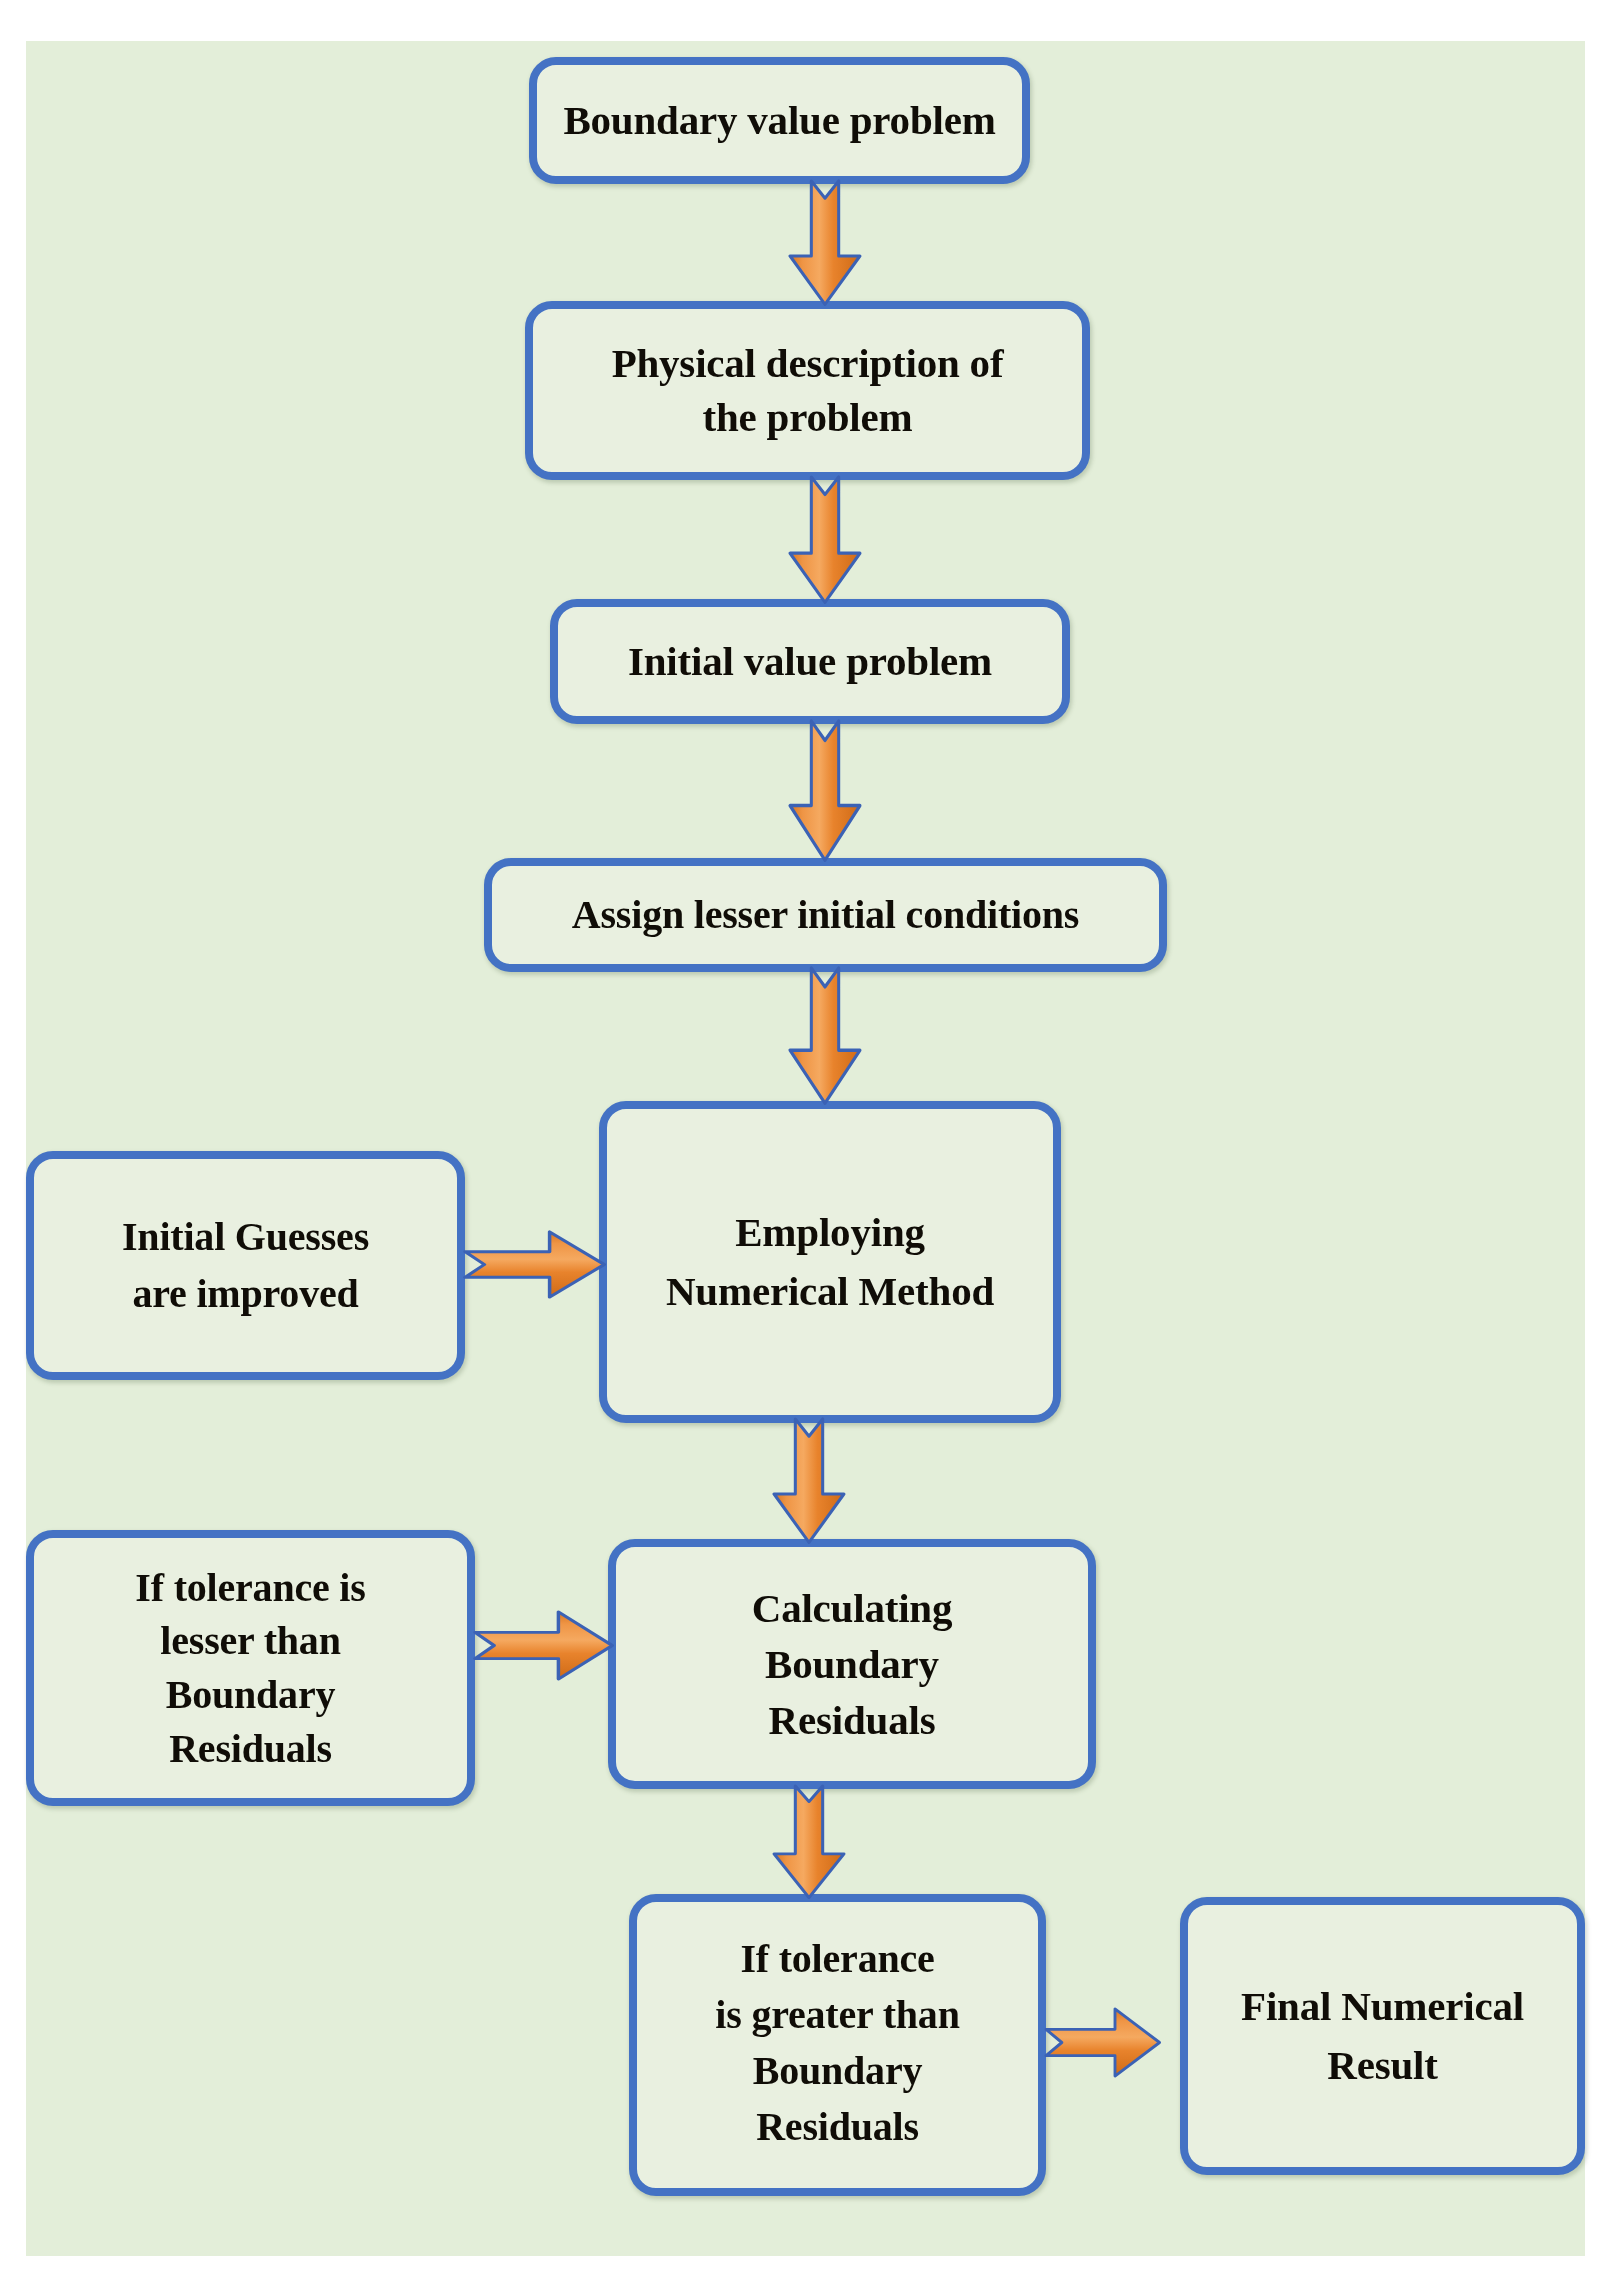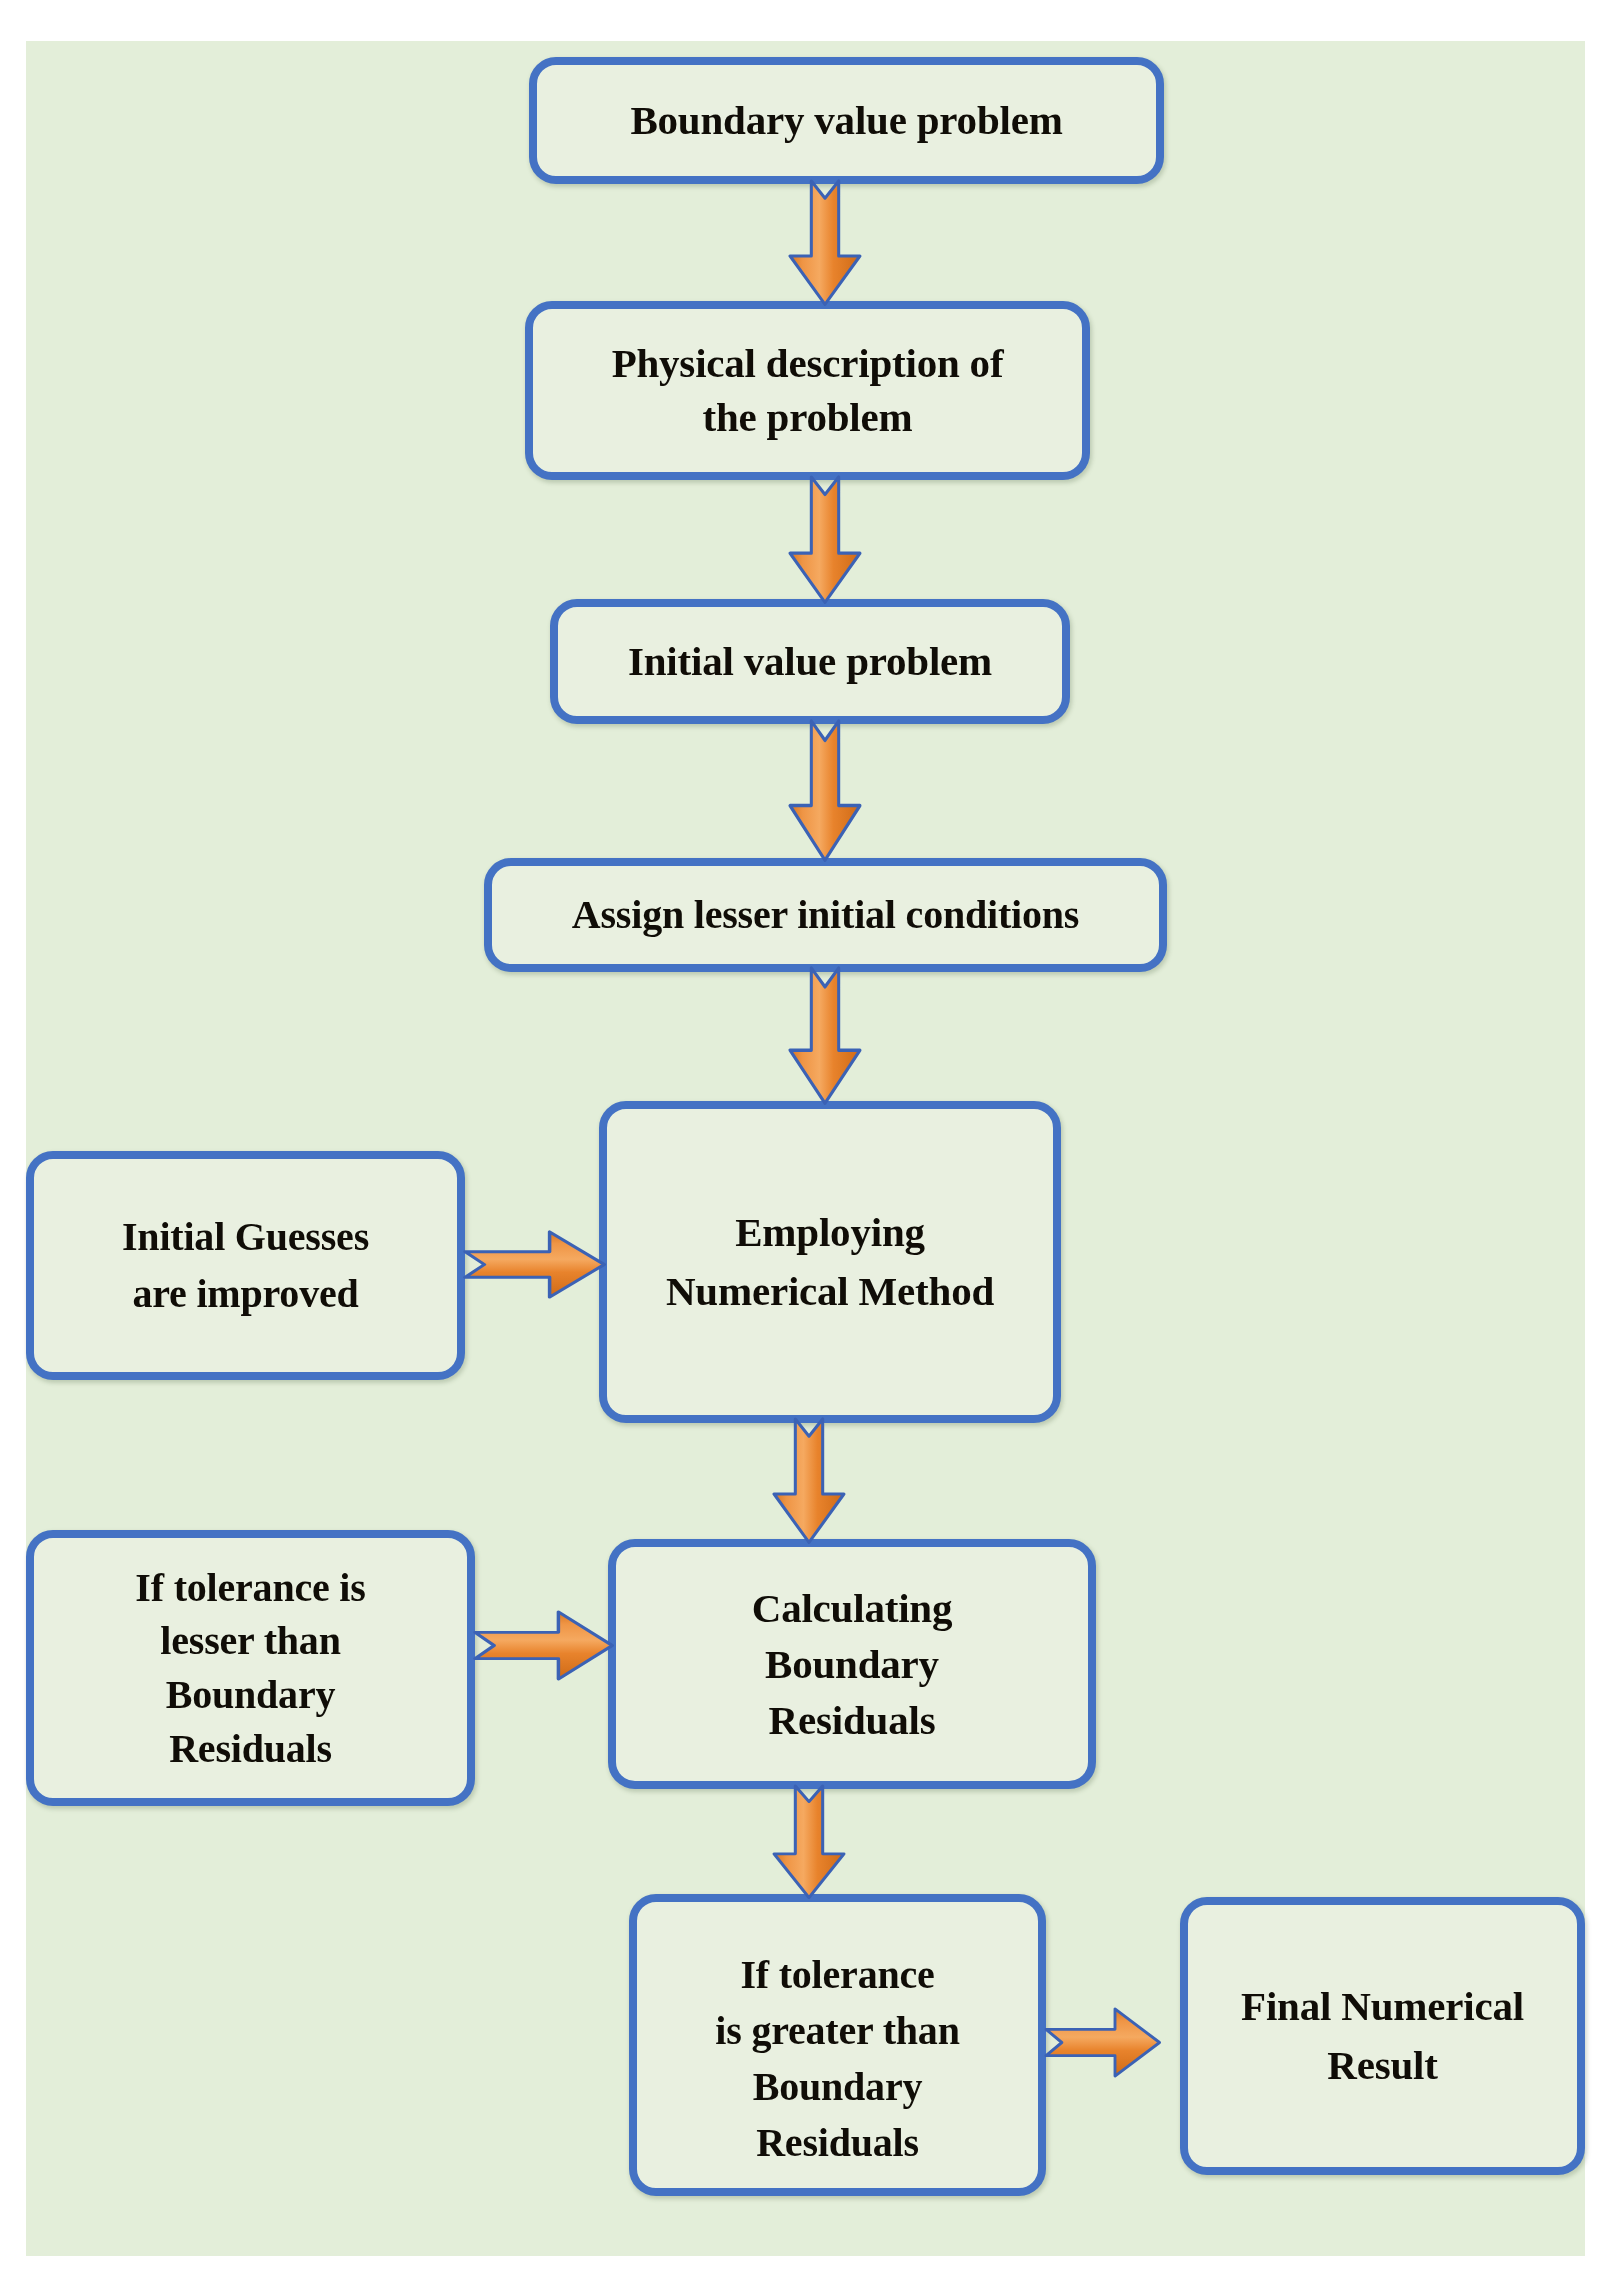--- a/index.html
+++ b/index.html
@@ -45,39 +45,39 @@
   }
   .node .label {
     display: block;
     width: 100%;
     padding: 0 8px;
     box-sizing: border-box;
     white-space: pre-line;
   }
 
   
-  #node-bvp      { left: 503px;  top: 16px;   width: 635px; height: 127px; font-size: 41px; }
+  #node-bvp      { left: 503px;  top: 16px;   width: 501px; height: 127px; font-size: 41px; }
   #node-phys     { left: 499px;  top: 260px;  width: 565px; height: 179px; font-size: 41px; }
   #node-ivp      { left: 524px;  top: 558px;  width: 520px; height: 125px; font-size: 41px; }
   #node-assign   { left: 458px;  top: 817px; width: 683px; height: 114px; font-size: 40px; }
   #node-guesses  { left: 0px;    top: 1110px; width: 439px; height: 229px;
                    font-size: 40px; line-height: 1.42; }
   #node-employ   { left: 573px;  top: 1060px; width: 462px; height: 322px;
                    font-size: 41px; line-height: 1.45; }
   #node-tol-less { left: 0px;    top: 1489px; width: 449px; height: 276px;
                    font-size: 40px; line-height: 1.34; }
   #node-calc     { left: 582px;  top: 1498px; width: 488px; height: 250px;
                    font-size: 41px; line-height: 1.37; }
   #node-tol-gtr  { left: 603px;  top: 1853px; width: 417px; height: 302px;
                    font-size: 40px; line-height: 1.40; align-items: flex-start; }
   #node-final    { left: 1129px; top: 1856px; width: 405px; height: 278px;
                    font-size: 41px; line-height: 1.45; margin-left: 25px; }
 
   
-  #node-tol-gtr .label { padding-top: 45px; }
+  #node-tol-gtr .label { padding-top: 29px; }
   #node-tol-less .label { text-align: center; }
 
   
   .arrow { position: absolute; }
   .arrow svg { display: block; width: 100%; height: 100%; overflow: visible; }
 
   
   #arrow-bvp-phys     { left: 761px;  top: 140px;  width: 76px;  height: 125px; }
   #arrow-phys-ivp     { left: 761px;  top: 436px;  width: 76px;  height: 127px; }
   #arrow-ivp-assign   { left: 761px;  top: 680px;  width: 76px;  height: 141px; }

